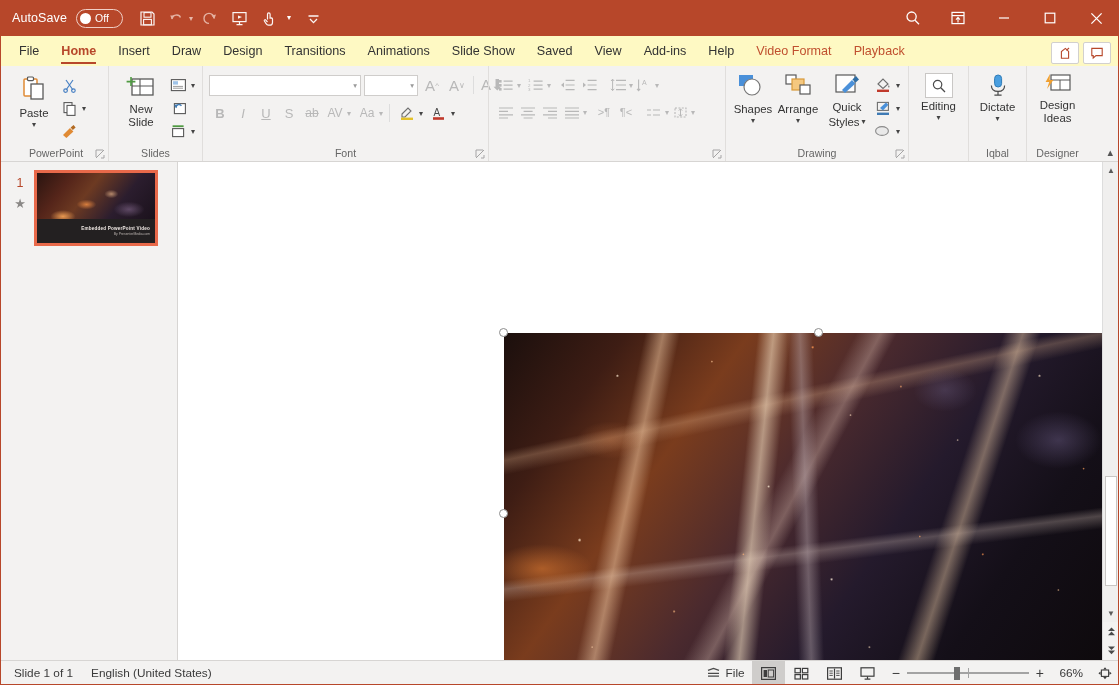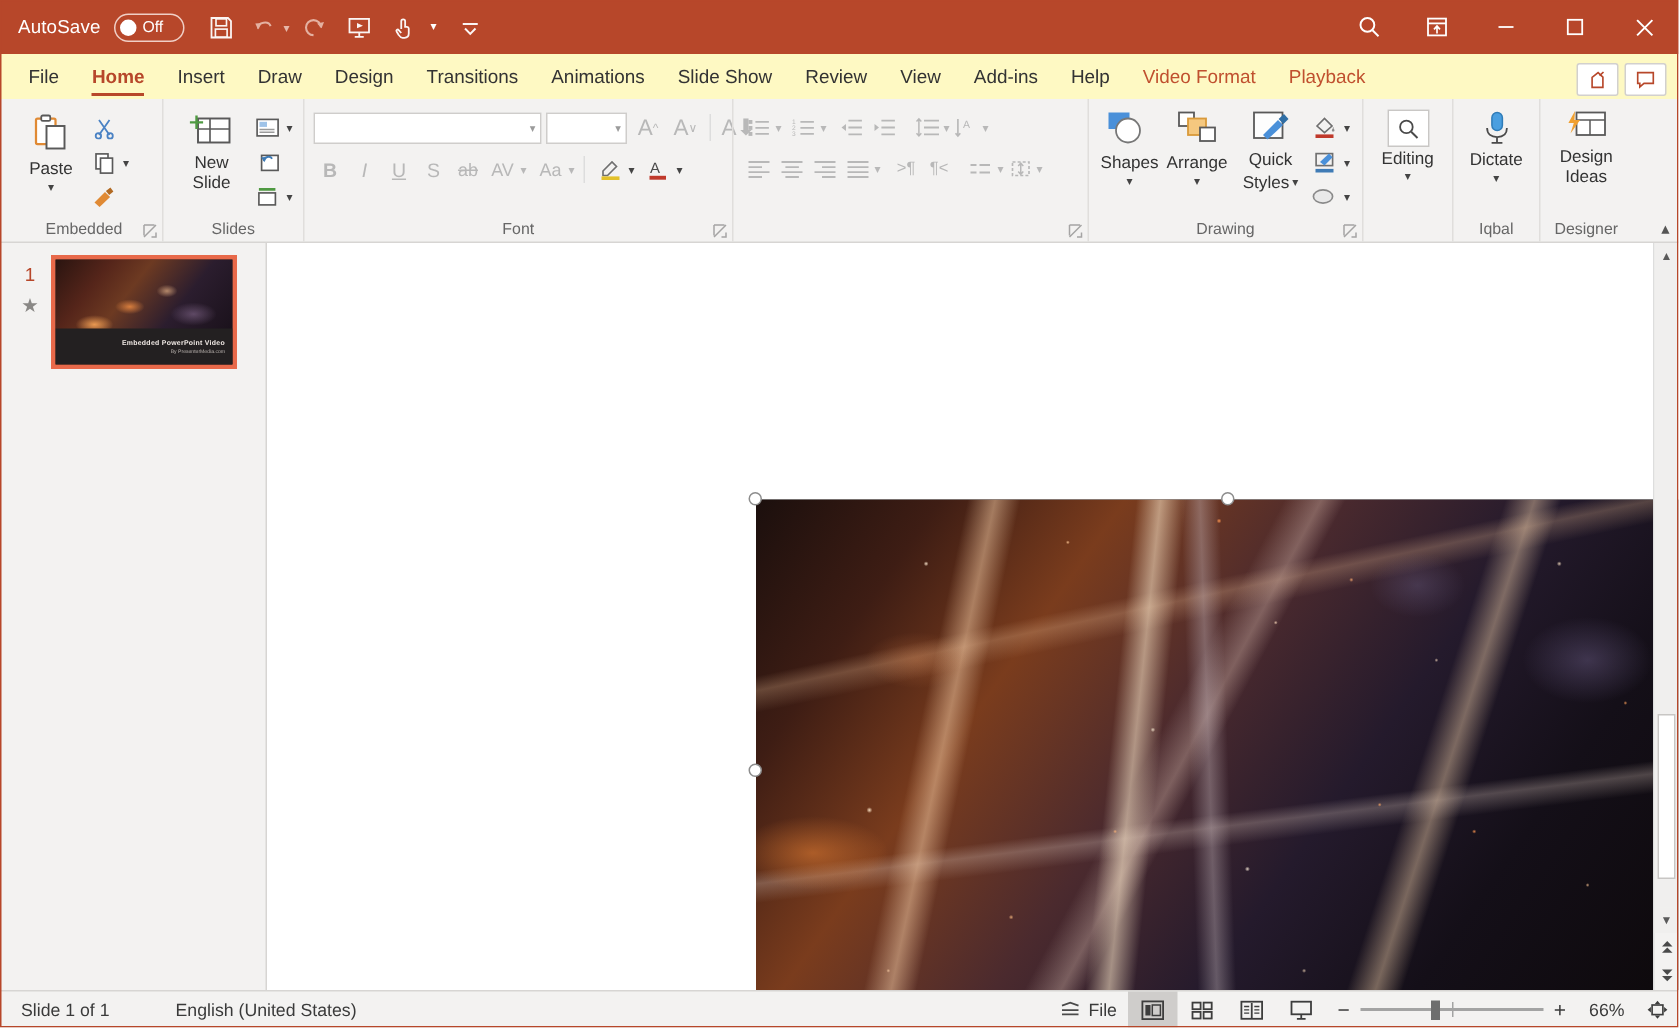--- a/index.html
+++ b/index.html
@@ -161,21 +161,21 @@
     position: absolute; left: 2px; right: 2px; top: 297px; height: 110px;
     background: #fff; border: 1px solid #c8c6c4;
   }
   .snav { height: 19px; display: flex; align-items: center; justify-content: center; color: #4a4a4a; }
 
   
   .statusbar {
     height: 25px; background: #f3f2f1; border-top: 1px solid #d7d5d3; display: flex;
     align-items: center; font-size: 11.8px; color: #3a3a3a; flex: 0 0 25px;
   }
-  .sb-left { display: flex; align-items: center; gap: 44px; padding-left: 14px; }
+  .sb-left { display: flex; align-items: center; gap: 18px; padding-left: 14px; }
   .sb-right { margin-left: auto; display: flex; align-items: center; }
   .sb-item { padding: 0 7px; display: flex; align-items: center; gap: 5px; height: 24px; }
   .viewbtn {
     width: 33px; height: 24px; display: flex; align-items: center; justify-content: center;
   }
   .viewbtn.active { background: #cfcdcb; }
   .zoomctl { display: flex; align-items: center; gap: 7px; padding: 0 8px; }
   .zslider { position: relative; width: 122px; height: 14px; }
   .zline { position: absolute; left: 0; right: 0; top: 6px; height: 1.5px; background: #a3a3a3; }
   .ztick { position: absolute; left: 61px; top: 2px; width: 1.5px; height: 10px; background: #a3a3a3; }
@@ -272,21 +272,21 @@
 
   <div class="ribbontabs">
     <div class="tab">File</div>
     <div class="tab active">Home</div>
     <div class="tab">Insert</div>
     <div class="tab">Draw</div>
     <div class="tab">Design</div>
     <div class="tab">Transitions</div>
     <div class="tab">Animations</div>
     <div class="tab">Slide Show</div>
-    <div class="tab">Review</div>
+    <div class="tab">Saved</div>
     <div class="tab">View</div>
     <div class="tab">Add-ins</div>
     <div class="tab">Help</div>
     <div class="tab ctx">Video Format</div>
     <div class="tab ctx">Playback</div>
     <div class="tabs-right">
       <div class="tabbtn">
         <svg width="14" height="14" viewBox="0 0 14 14">
             <path d="M3.4 12.2V5.6l4-3.2 3.2 3v6.8z" fill="none" stroke="#b7472a" stroke-width="1.1"></path>
             <path d="M8.4 4.4 11 2" stroke="#b7472a" stroke-width="1.1"></path>
@@ -335,21 +335,21 @@
           <div class="srow">
               <div class="sbtn">
             <svg width="16" height="15" viewBox="0 0 16 15">
                   <path d="M2 11 9 4l3.4 3.4L5.4 14z" fill="#e08a34"></path>
                   <path d="M9.6 3.4 12.6 1l2 2.6-2.8 2.4z" fill="#b26a22"></path>
                 </svg>
           </div>
             </div>
         </div>
       </div>
-      <div class="group-label">Embedded</div>
+      <div class="group-label">PowerPoint</div>
       <svg class="dlg" viewBox="0 0 11 11">
           <path d="M1 1h7M1 1v7M1 9 9 1M6 9h3V6" stroke="#666" fill="none" stroke-width="1"></path>
         </svg>
     </div>
 
     <div class="group" style="width:94px">
       <div class="group-body">
         <div class="bigbtn" style="width:52px;margin-top:2px">
           <svg width="30" height="26" viewBox="0 0 30 26">
               <rect x="6" y="4" width="21" height="16" fill="#fff" stroke="#595959" stroke-width="1.3"></rect>

